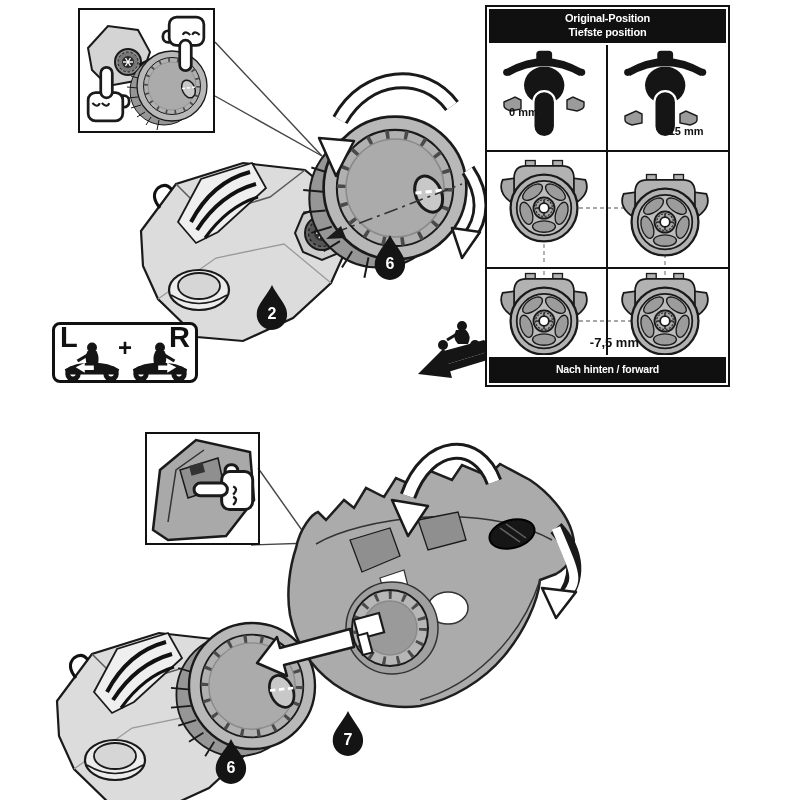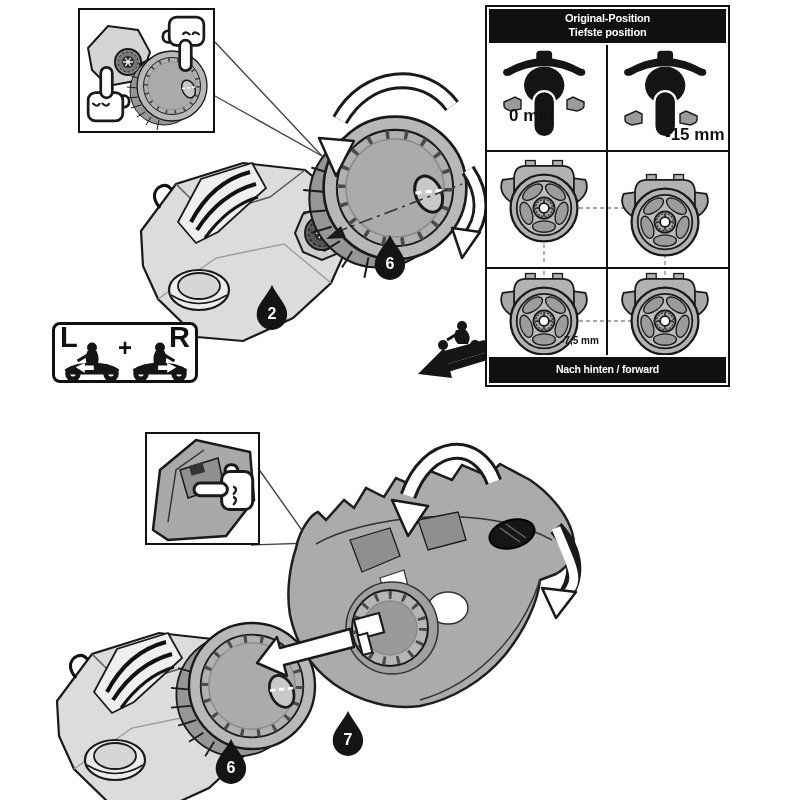--- a/index.html
+++ b/index.html
@@ -13,21 +13,21 @@
   .thead,.tfoot{display:flex;gap:18px;padding:2px;box-sizing:border-box;text-decoration:underline;}
   .thead{height:38px;}
   .tfoot{height:30px;}
   .th,.tf{flex:1;background:#101010;color:#fff;text-align:center;
           display:flex;flex-direction:column;align-items:center;justify-content:center;
           font-weight:bold;font-size:11px;line-height:1.25;letter-spacing:-0.2px;}
   .tf{font-size:10.5px;}
   .tbody{position:relative;flex:1;}
   .vdiv{position:absolute;left:119px;top:0;bottom:0;width:2px;background:#111;}
   .hdiv{position:absolute;left:0;right:0;height:2px;background:#111;}
-  .lbl{position:absolute;font-weight:bold;font-size:17px;color:#111;white-space:nowrap;}
+  .lbl{position:absolute;font-weight:bold;font-size:11px;color:#111;white-space:nowrap;}
   
   .inset{position:absolute;border:2.5px solid #111;box-sizing:border-box;background:transparent;}
   
   .lrbox{position:absolute;left:52px;top:322px;width:146px;height:61px;
          border:3px solid #111;border-radius:8px;box-sizing:border-box;background:#fff;}
   .lrletter{position:absolute;top:-4px;font-weight:bold;font-size:29px;color:#111;}
   .lrplus{position:absolute;left:50%;transform:translateX(-50%);top:9px;
           font-weight:bold;font-size:24px;color:#111;}
   .ridersvg{position:absolute;top:15px;}
 </style>
@@ -339,21 +339,21 @@
       <use href="#sym-bracket" transform="translate(13,225) scale(0.88)"></use>
       <use href="#sym-bracket" transform="translate(134,225) scale(0.88)"></use>
     </svg>
 
     <div class="vdiv"></div>
     <div class="hdiv" style="top:105px;"></div>
     <div class="hdiv" style="top:222px;"></div>
 
     <div class="lbl" style="left:22px;top:61px;">0 mm</div>
     <div class="lbl" style="left:178px;top:80px;">-15 mm</div>
-    <div class="lbl" style="left:74px;top:290px;width:64px;text-align:left;font-size:10px;">-7,5 mm</div>
+    <div class="lbl" style="left:88px;top:290px;width:64px;text-align:right;font-size:13px;">-7,5 mm</div>
   </div>
 
   <div class="tfoot">
     <div class="tf">Nach hinten / forward</div>
   </div>
 </div>
 
 </div>
 
 </body></html>

